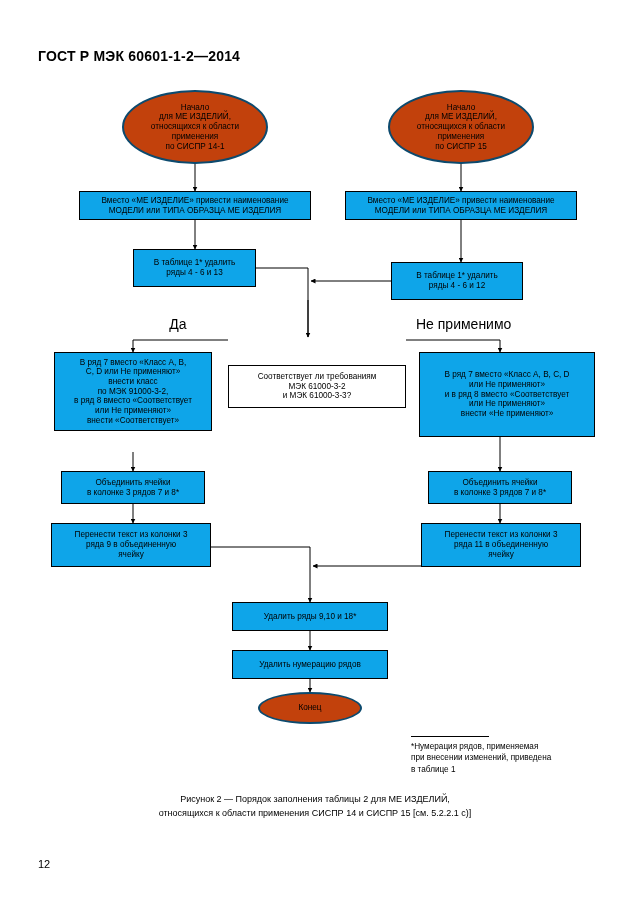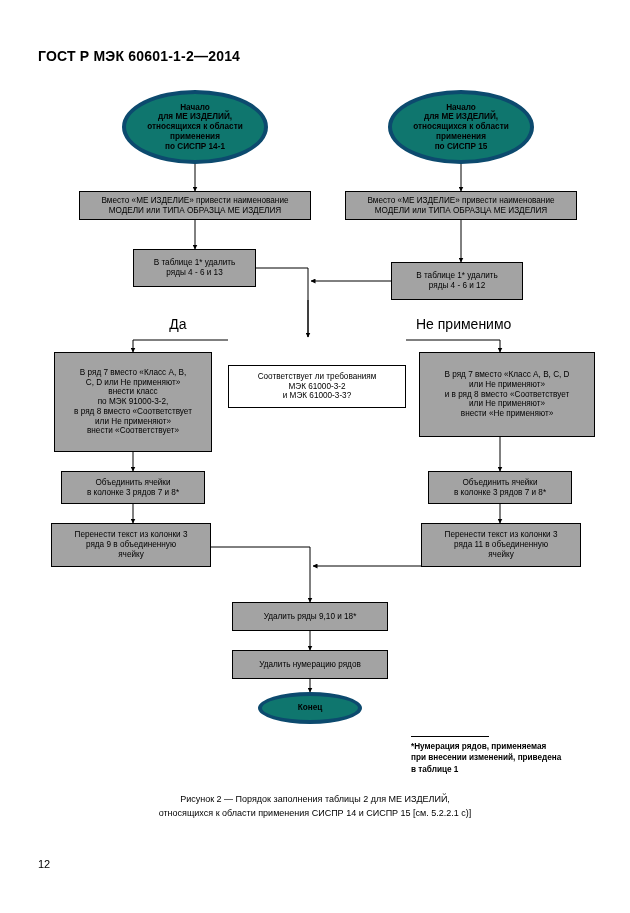--- a/index.html
+++ b/index.html
@@ -33,41 +33,39 @@
   .node{
     position:absolute;
     display:flex;align-items:center;justify-content:center;
     text-align:center;
     box-sizing:border-box;
     line-height:1.18;
     font-size:8.2px;
     color:#000;
   }
   .node .txt{width:100%;padding:0 4px;}
-  .node.rect{border:1px solid #000;background:#a3a3a3;}
+  .node.rect{border:1px solid #000;background:#0ea5e9;}
   .node.oval{
-    border:4px solid #0c4a6e;background:#0f766e;
+    border:2px solid #0c4a6e;background:#c2410c;
     border-radius:50%/50%;
-    font-weight:bold;
   }
   .node.decision{border:1px solid #000;background:#fff;}
 
   .edge-label{
     position:absolute;
     font-size:14px;
     white-space:nowrap;
     text-align:center;
   }
 
   
   .footnote{
     position:absolute;left:411px;top:741px;
     font-size:8.2px;line-height:1.38;
     width:180px;
-    font-weight:bold;
   }
   .footnote-rule{
     position:absolute;left:411px;top:736px;
     width:78px;height:0;border-top:1px solid #000;
   }
 
   
   .caption{
     position:absolute;left:0;top:793px;width:630px;
     text-align:center;font-size:9px;line-height:1.5;
@@ -179,21 +177,21 @@
       <span>Соответствует ли требованиям</span><br>
       <span>МЭК 61000-3-2</span><br>
       <span>и МЭК 61000-3-3?</span>
     </div>
   </div>
 
   <div class="edge-label" style="left:158px;top:316px;width:40px;">Да</div>
 
   <div class="edge-label" style="left:416px;top:316px;width:90px;">Не применимо</div>
 
-  <div class="node rect" style="left:54px;top:352px;width:158px;height:100px;">
+  <div class="node rect" style="left:54px;top:352px;width:158px;height:79px;">
     <div class="txt">
       <span>В ряд 7 вместо «Класс А, В,</span><br>
       <span>С, D или Не применяют»</span><br>
       <span>внести класс</span><br>
       <span>по МЭК 91000-3-2,</span><br>
       <span>в ряд 8 вместо «Соответствует</span><br>
       <span>или Не применяют»</span><br>
       <span>внести «Соответствует»</span>
     </div>
   </div>

